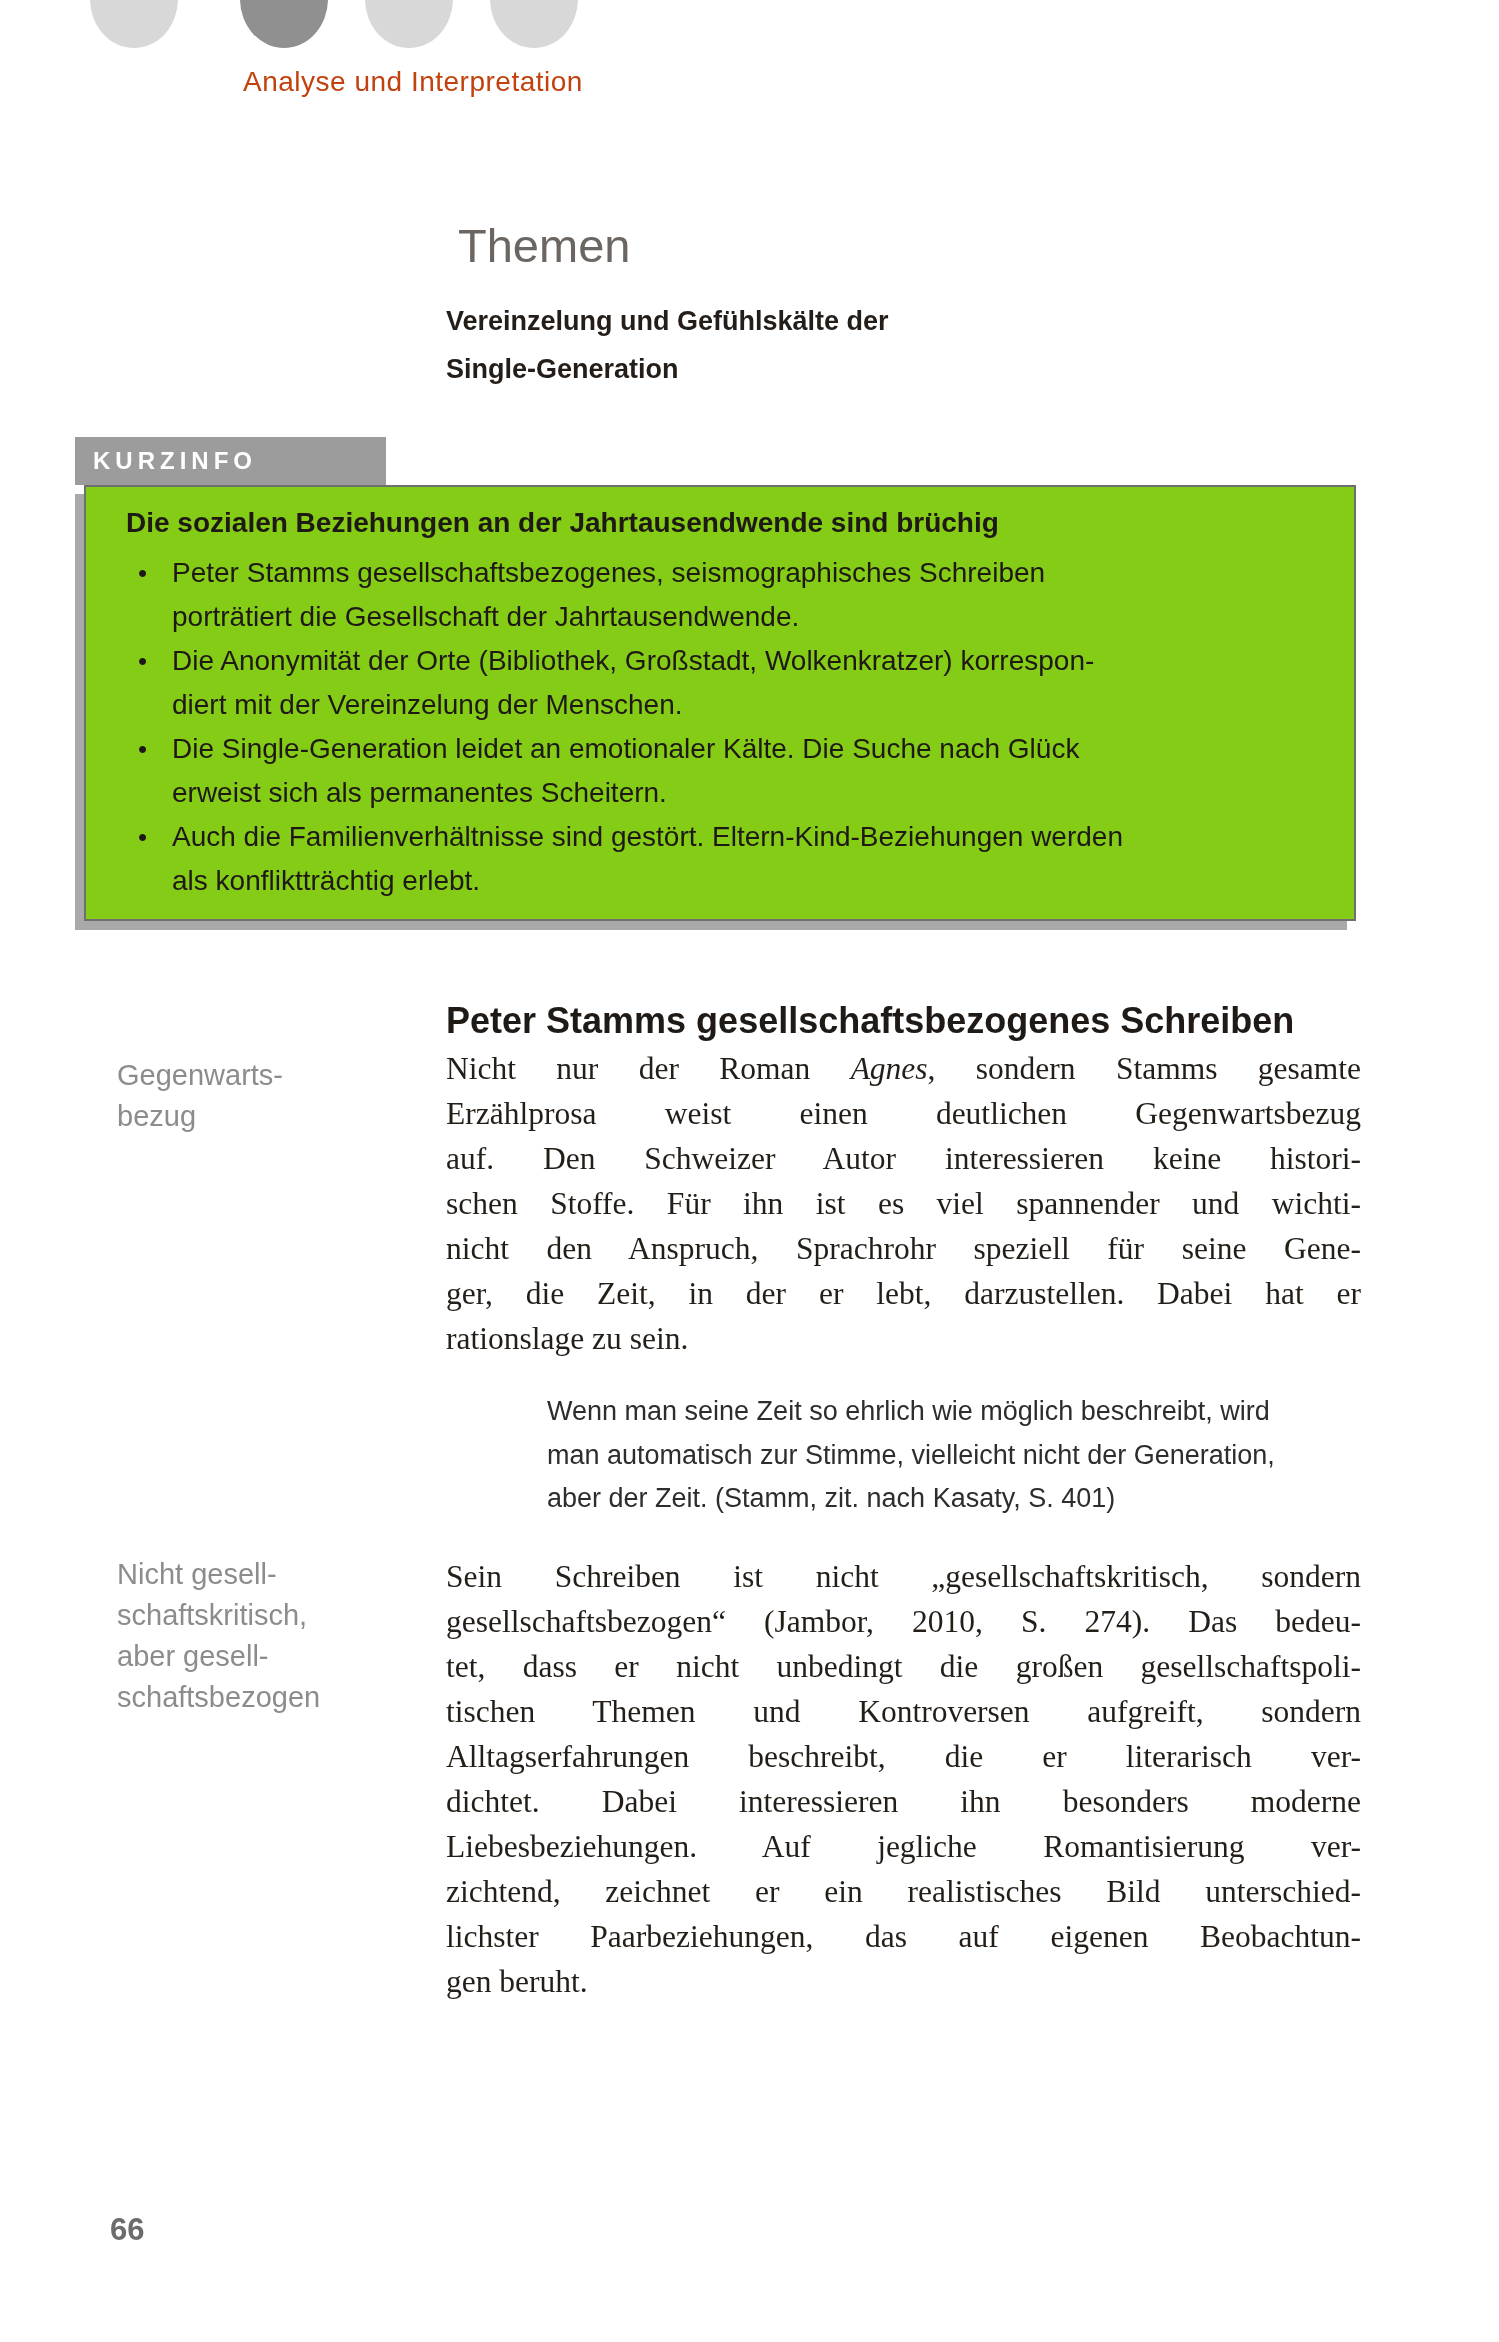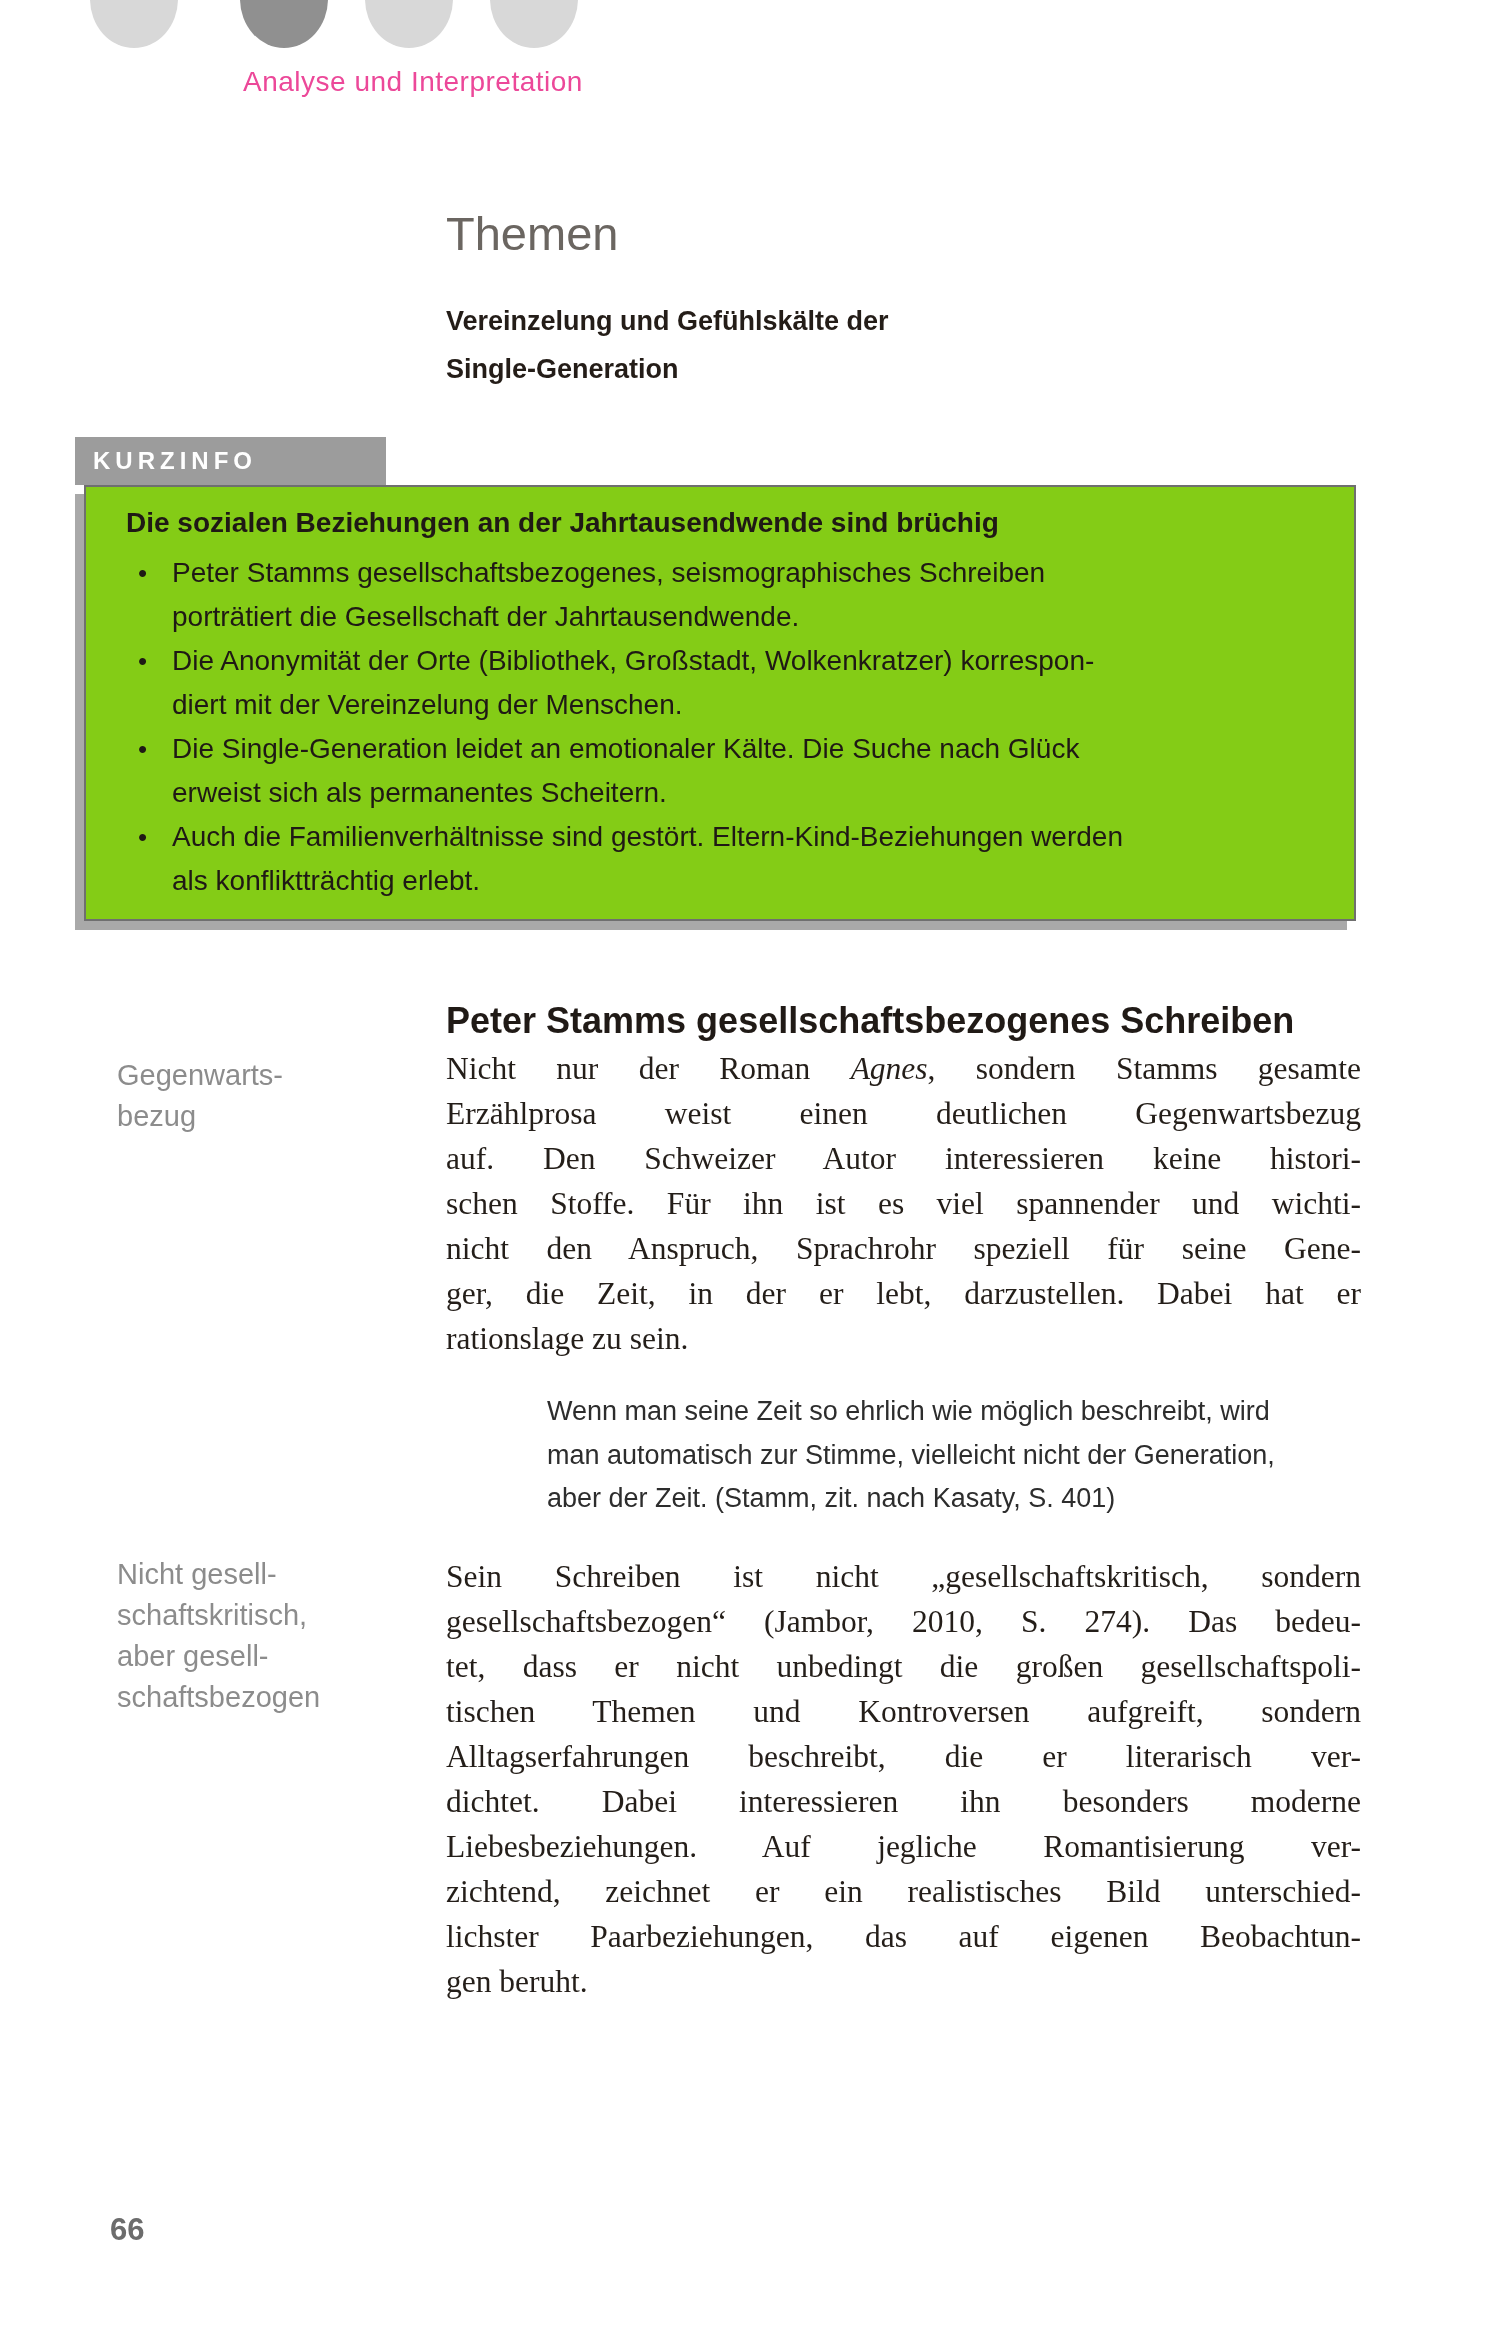--- a/index.html
+++ b/index.html
@@ -4,23 +4,23 @@
 <style>
   html,body{margin:0;padding:0;background:#ffffff;}
   .page{
     position:relative;width:1499px;height:2342px;background:#ffffff;
     font-family:"Liberation Sans",sans-serif;overflow:hidden;
   }
   
   .tab-circle{position:absolute;top:-50px;width:88px;height:98px;border-radius:50%;background:#d8d8d8;}
   .tab-circle.active{background:#909090;}
   
-  .breadcrumb{position:absolute;left:243px;top:66px;font-size:28px;color:#ec4899;letter-spacing:0.5px;}
+  .breadcrumb{position:absolute;left:243px;top:66px;font-size:28px;color:#c2410c;letter-spacing:0.5px;}
   
-  .kicker{position:absolute;left:446px;top:206px;font-size:47px;font-weight:400;color:#6b6661;margin:0;}
+  .kicker{position:absolute;left:446px;top:206px;font-size:47px;font-weight:400;color:#6b6661;margin:12px;}
   .page-title{position:absolute;left:446px;top:297px;font-size:27px;font-weight:700;color:#241d18;line-height:48px;margin:0;}
   
   .kurzinfo-tab{
     position:absolute;left:75px;top:437px;width:293px;height:48px;background:#9c9c9c;
     color:#ffffff;font-size:24px;font-weight:700;letter-spacing:5px;line-height:48px;padding-left:18px;
   }
   .kurzinfo-box{
     position:absolute;left:84px;top:485px;width:1272px;
     border:2px solid #6f6f6f;box-shadow:-9px 9px 0 0 #a9a9a9;background:#84cc16;
     padding:18px 20px 16px 40px;box-sizing:border-box;color:#1f1915;

